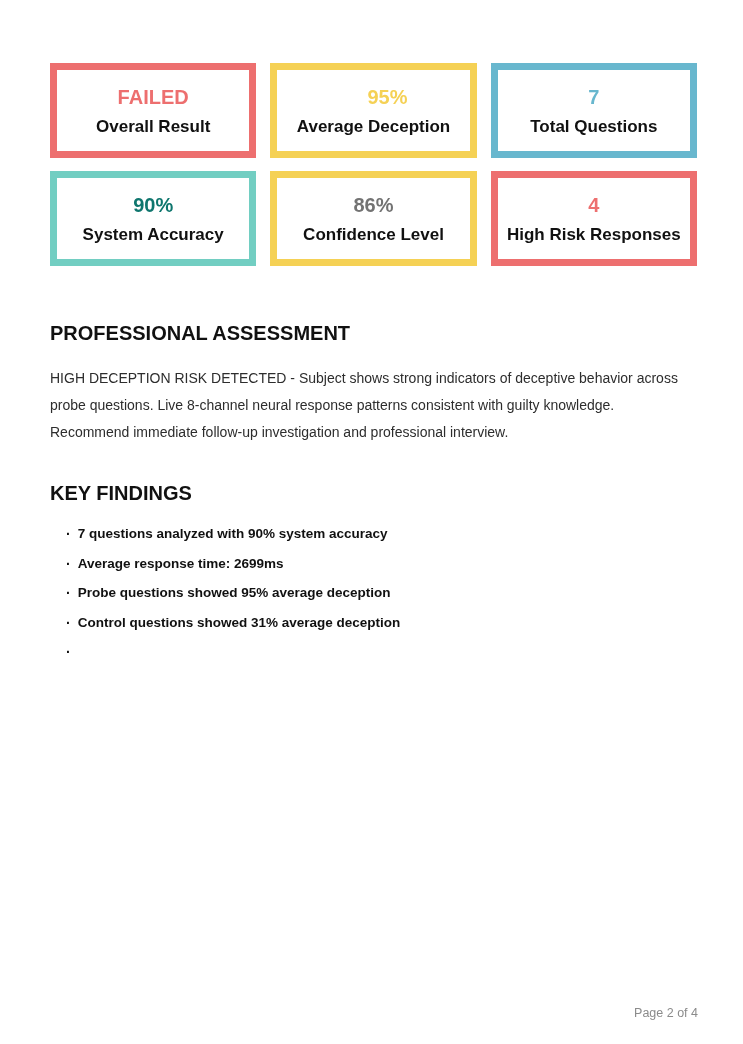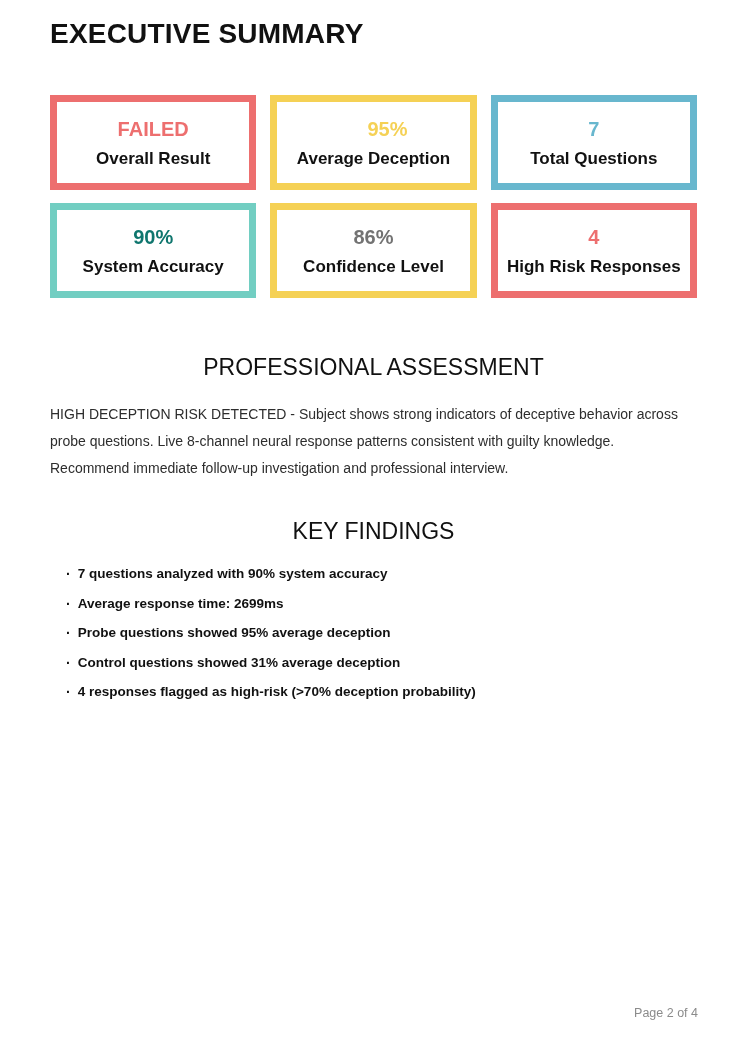--- a/index.html
+++ b/index.html
@@ -47,24 +47,23 @@
     line-height: 1;
   }
   .stat-label {
     margin-top: 11px;
     font-size: 17px;
     font-weight: bold;
     color: #111111;
     line-height: 1;
   }
   .section-heading {
-    font-size: 23px;
-    font-weight: normal;
+    font-size: 20px;
+    font-weight: bold;
     color: #111111;
-    text-align: center;
   }
   .assessment-section { margin-top: 56px; }
   .assessment-body {
     margin-top: 20px;
     font-size: 14px;
     font-weight: normal;
     color: #2d2d2d;
     line-height: 27px;
     max-width: 650px;
   }
@@ -95,21 +94,20 @@
     bottom: 24px;
     font-size: 12.5px;
     color: #8b8b8b;
   }
 </style>
 </head>
 <body>
 
 <div class="page">
 
-  <h1 class="doc-title">EXECUTIVE SUMMARY</h1>
 
   <div class="stats-grid">
     <div class="stat-card" style="border-color: rgb(237, 111, 111);">
       <div class="stat-value" style="color: rgb(237, 111, 111);">FAILED</div>
       <div class="stat-label">Overall Result</div>
     </div>
     <div class="stat-card" style="border-color: rgb(245, 209, 85);">
       <div class="stat-value" style="color: rgb(245, 209, 85); margin-left: 28px;">95%</div>
       <div class="stat-label">Average Deception</div>
     </div>
@@ -150,20 +148,19 @@
       <li>
         <span class="bullet-dot">·</span>
         <span>Probe questions showed 95% average deception</span>
       </li>
       <li>
         <span class="bullet-dot">·</span>
         <span>Control questions showed 31% average deception</span>
       </li>
       <li>
         <span class="bullet-dot">·</span>
-        <span>4 responses flagged as high-risk (&gt;70% deception probability)</span>
       </li>
     </ul>
   </div>
 
   <div class="page-footer">Page 2 of 4</div>
 
 </div>
 
 </body></html>

